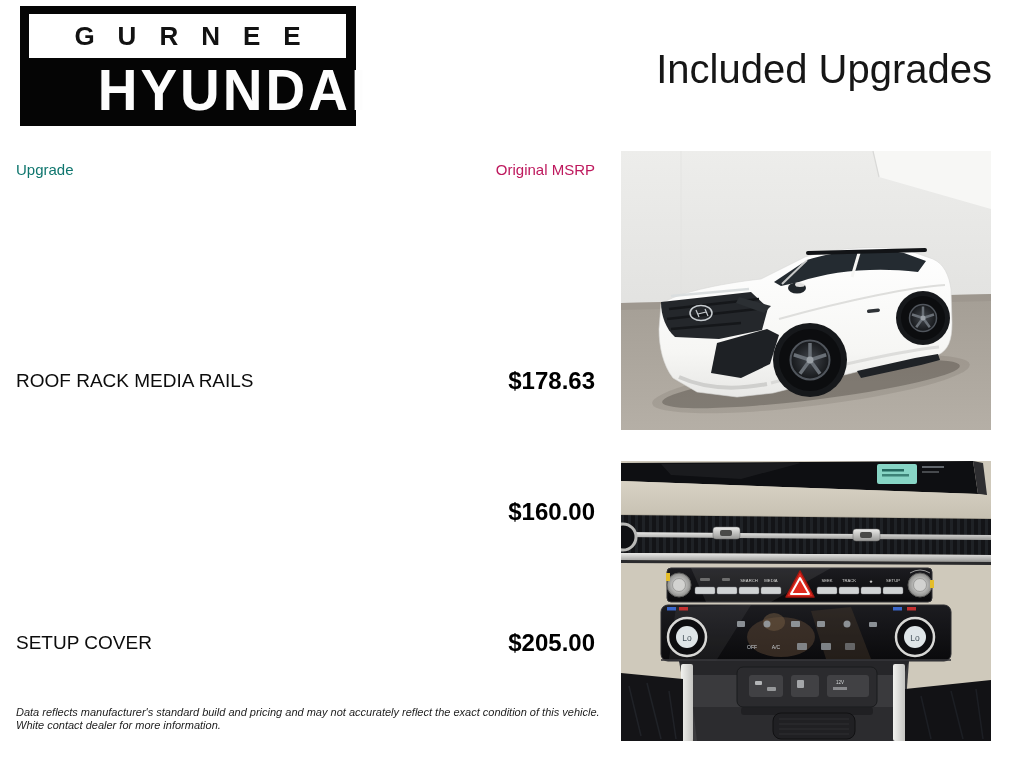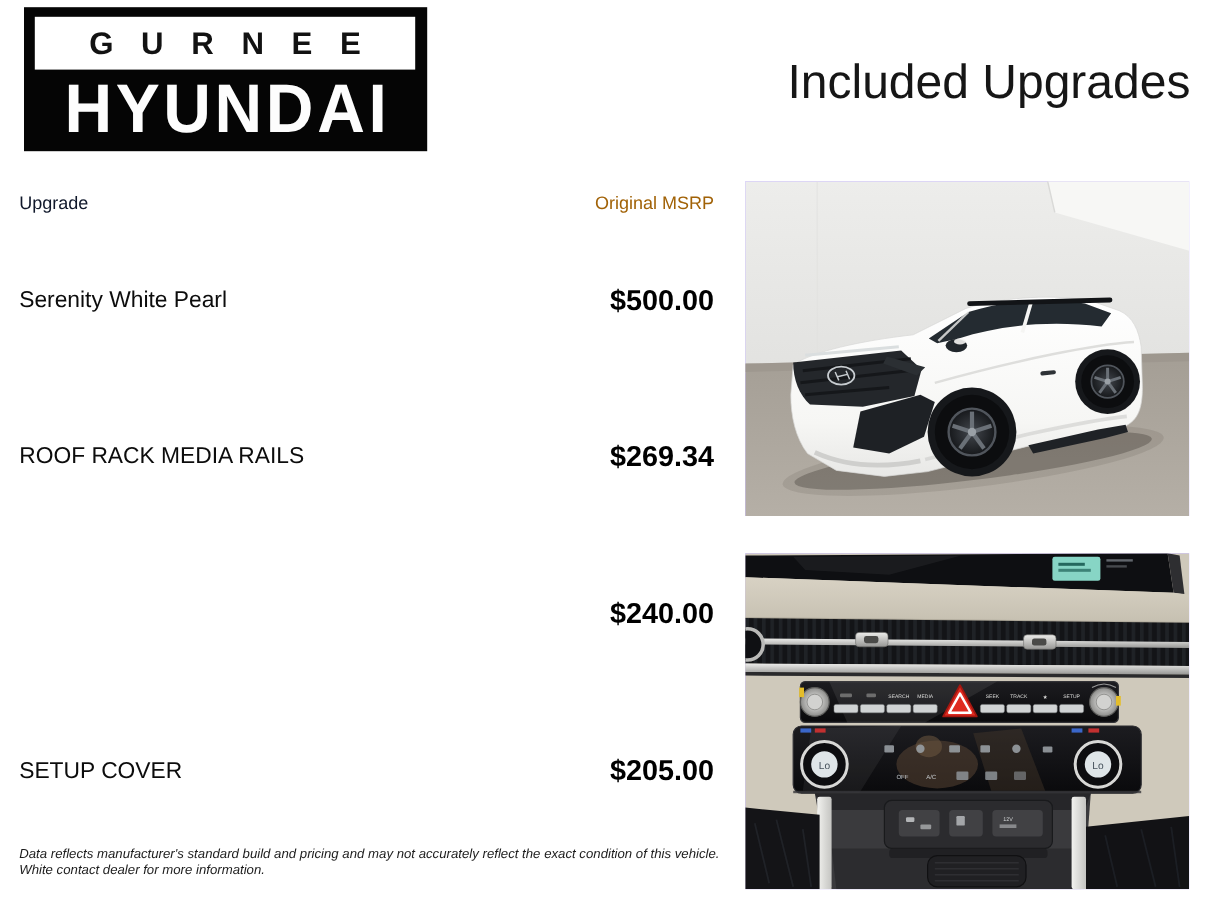--- a/index.html
+++ b/index.html
@@ -6,30 +6,30 @@
   .page{position:relative;width:1024px;height:768px;background:#ffffff;overflow:hidden;
         font-family:"Liberation Sans",sans-serif;color:#111;}
   .abs{position:absolute;}
 
   
   .logo{left:20px;top:6px;width:336px;height:120px;background:#050505;}
   .logo-top{position:absolute;left:9px;top:8px;width:317px;height:44px;background:#ffffff;
             display:flex;align-items:center;justify-content:center;}
   .logo-top span{font-weight:bold;font-size:26px;letter-spacing:23px;margin-right:-23px;color:#121212;}
   .logo-bottom{position:absolute;left:0;top:50px;width:100%;height:68px;
-               display:flex;align-items:center;justify-content:center;}
+               display:flex;align-items:center;justify-content:center;padding-left:44px;}
   .logo-bottom span{font-weight:bold;font-size:55px;letter-spacing:3px;margin-right:-3px;color:#fdfdfd;
                     transform:scaleY(1.04);}
 
   
   .title{right:32px;top:47px;font-size:40px;color:#161616;}
 
   
-  .thead-upgrade{left:16px;top:161px;font-size:15px;color:#0f172a;}
-  .thead-msrp{left:16px;top:161px;width:579px;text-align:right;font-size:15px;color:#a16207;}
+  .thead-upgrade{left:16px;top:161px;font-size:15px;color:#0f766e;}
+  .thead-msrp{left:16px;top:161px;width:579px;text-align:right;font-size:15px;color:#be185d;}
   .row{left:16px;width:579px;height:32px;}
   .row .label{position:absolute;left:0;top:50%;transform:translateY(-50%);font-size:19px;color:#0c0c0c;white-space:nowrap;}
   .row .price{position:absolute;right:0;top:50%;transform:translateY(-50%);font-size:24px;font-weight:bold;color:#000;white-space:nowrap;}
   .row1{top:235px;} .row2{top:365px;} .row3{top:496px;} .row4{top:627px;}
 
   .disclaimer{left:16px;top:706px;font-size:11px;font-style:italic;color:#1c1c1c;line-height:13px;}
 
   
   .photo{left:621px;width:370px;overflow:hidden;background:#c4b5fd;}
   .photo svg{display:block;width:100%;height:100%;}
@@ -49,30 +49,26 @@
     <div class="logo-bottom">
       <span>HYUNDAI</span>
     </div>
   </div>
 
   <div class="abs title">Included Upgrades</div>
 
   <div class="abs thead-upgrade">Upgrade</div>
   <div class="abs thead-msrp">Original MSRP</div>
 
-  <div class="abs row row1">
-    <span class="label">Serenity White Pearl</span>
-    <span class="price">$500.00</span>
-  </div>
   <div class="abs row row2">
     <span class="label">ROOF RACK MEDIA RAILS</span>
-    <span class="price">$269.34</span>
+    <span class="price">$178.63</span>
   </div>
   <div class="abs row row3">
-    <span class="price">$240.00</span>
+    <span class="price">$160.00</span>
   </div>
   <div class="abs row row4">
     <span class="label">SETUP COVER</span>
     <span class="price">$205.00</span>
   </div>
 
   <div class="abs disclaimer">
     <div>Data reflects manufacturer's standard build and pricing and may not accurately reflect the exact condition of this vehicle.</div>
     <div>White contact dealer for more information.</div>
   </div>

